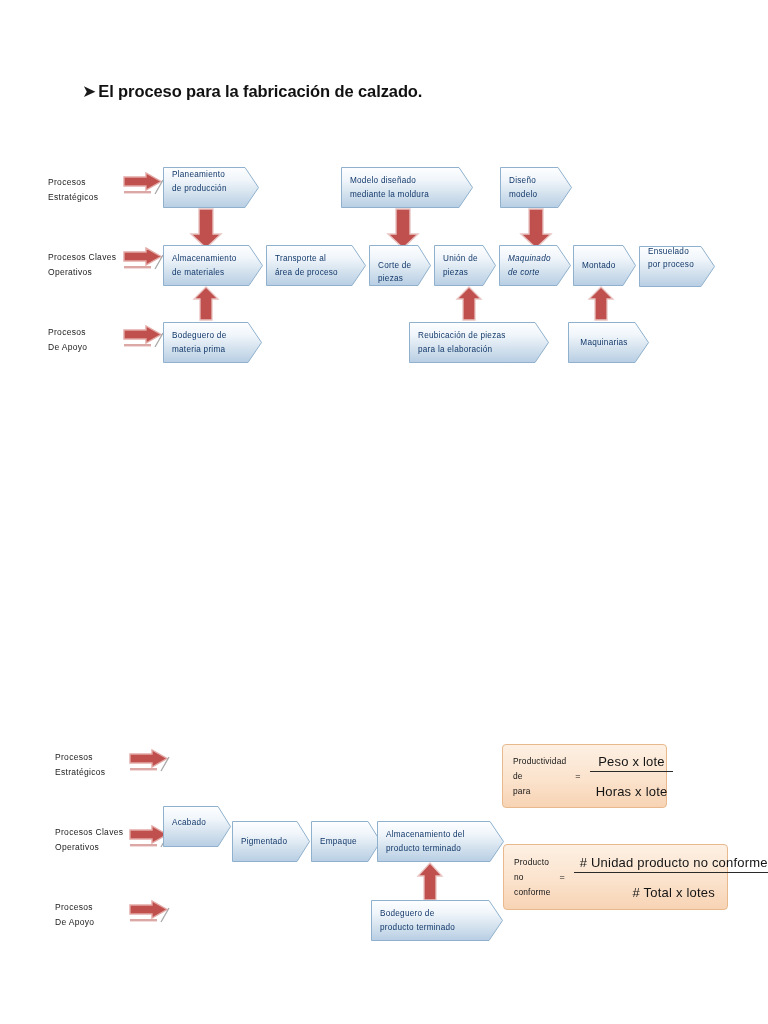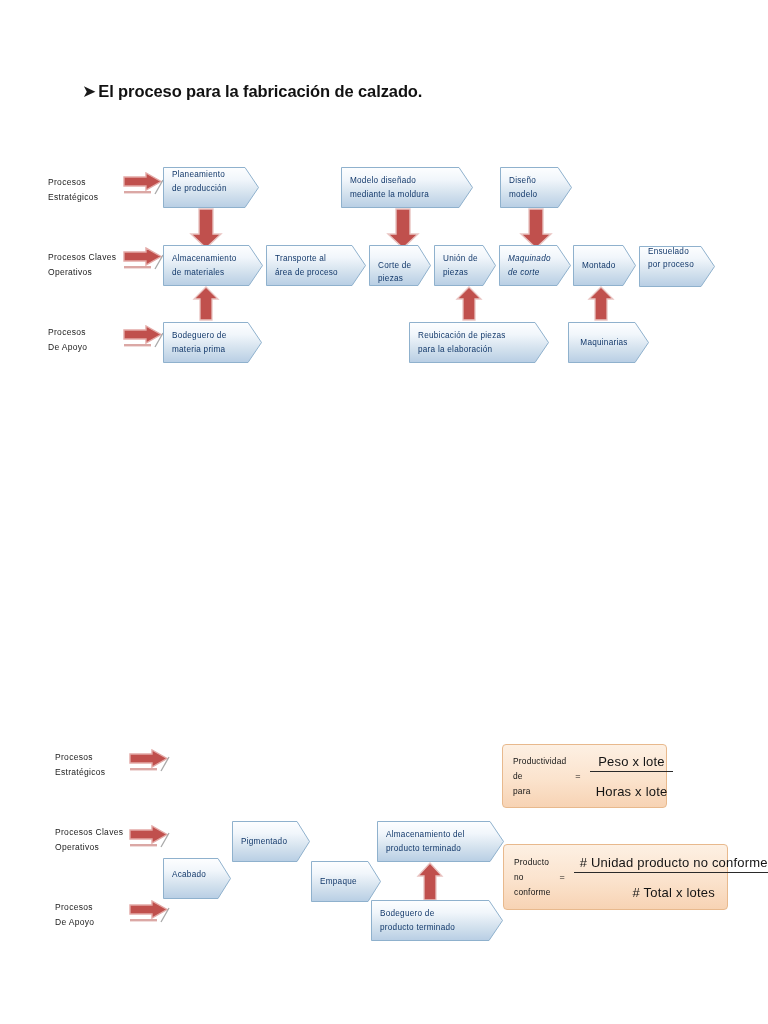--- a/index.html
+++ b/index.html
@@ -342,39 +342,39 @@
       <path d="M2 5 H24 V1 L39 9.5 L24 18 V14 H2 Z" fill="#c0504d" stroke="#e3a9a6" stroke-width="1.4"></path>
       <rect x="2" y="19" width="27" height="2.4" fill="#dba8a5"></rect>
       <path d="M33 22 L41 8" stroke="#a9a9a9" stroke-width="1.3" fill="none"></path>
     </svg>
     <svg class="red-arrow" style="left:128px; top:900px;" viewBox="0 0 42 26">
       <path d="M2 5 H24 V1 L39 9.5 L24 18 V14 H2 Z" fill="#c0504d" stroke="#e3a9a6" stroke-width="1.4"></path>
       <rect x="2" y="19" width="27" height="2.4" fill="#dba8a5"></rect>
       <path d="M33 22 L41 8" stroke="#a9a9a9" stroke-width="1.3" fill="none"></path>
     </svg>
 
-    <div class="chev-wrap" style="left:163px; top:858px; width:68px; height:33px;">
+    <div class="chev-wrap" style="left:163px; top:806px; width:68px; height:33px;">
       <svg width="68" height="41" viewBox="0 0 68 41" preserveAspectRatio="none">
         <path d="M0.5 0.5 H55 L67.5 20.5 L55 40.5 H0.5 Z" fill="url(#g1)" stroke="#8fb1cd" stroke-width="1"></path>
       </svg>
       <div class="chev-text" style="justify-content:center;">
         <span class="ln">Acabado</span>
       </div>
     </div>
 
     <div class="chev-wrap" style="left:232px; top:821px; width:78px; height:41px;">
       <svg width="78" height="41" viewBox="0 0 78 41" preserveAspectRatio="none">
         <path d="M0.5 0.5 H65 L77.5 20.5 L65 40.5 H0.5 Z" fill="url(#g1)" stroke="#8fb1cd" stroke-width="1"></path>
       </svg>
       <div class="chev-text" style="justify-content:center;">
         <span class="ln">Pigmentado</span>
       </div>
     </div>
 
-    <div class="chev-wrap" style="left:311px; top:821px; width:70px; height:41px;margin-top:40px;">
+    <div class="chev-wrap" style="left:311px; top:821px; width:70px; height:41px;">
       <svg width="70" height="41" viewBox="0 0 70 41" preserveAspectRatio="none">
         <path d="M0.5 0.5 H57 L69.5 20.5 L57 40.5 H0.5 Z" fill="url(#g1)" stroke="#8fb1cd" stroke-width="1"></path>
       </svg>
       <div class="chev-text" style="justify-content:center;">
         <span class="ln">Empaque</span>
       </div>
     </div>
 
     <div class="chev-wrap" style="left:377px; top:821px; width:127px; height:41px;">
       <svg width="127" height="41" viewBox="0 0 127 41" preserveAspectRatio="none">

